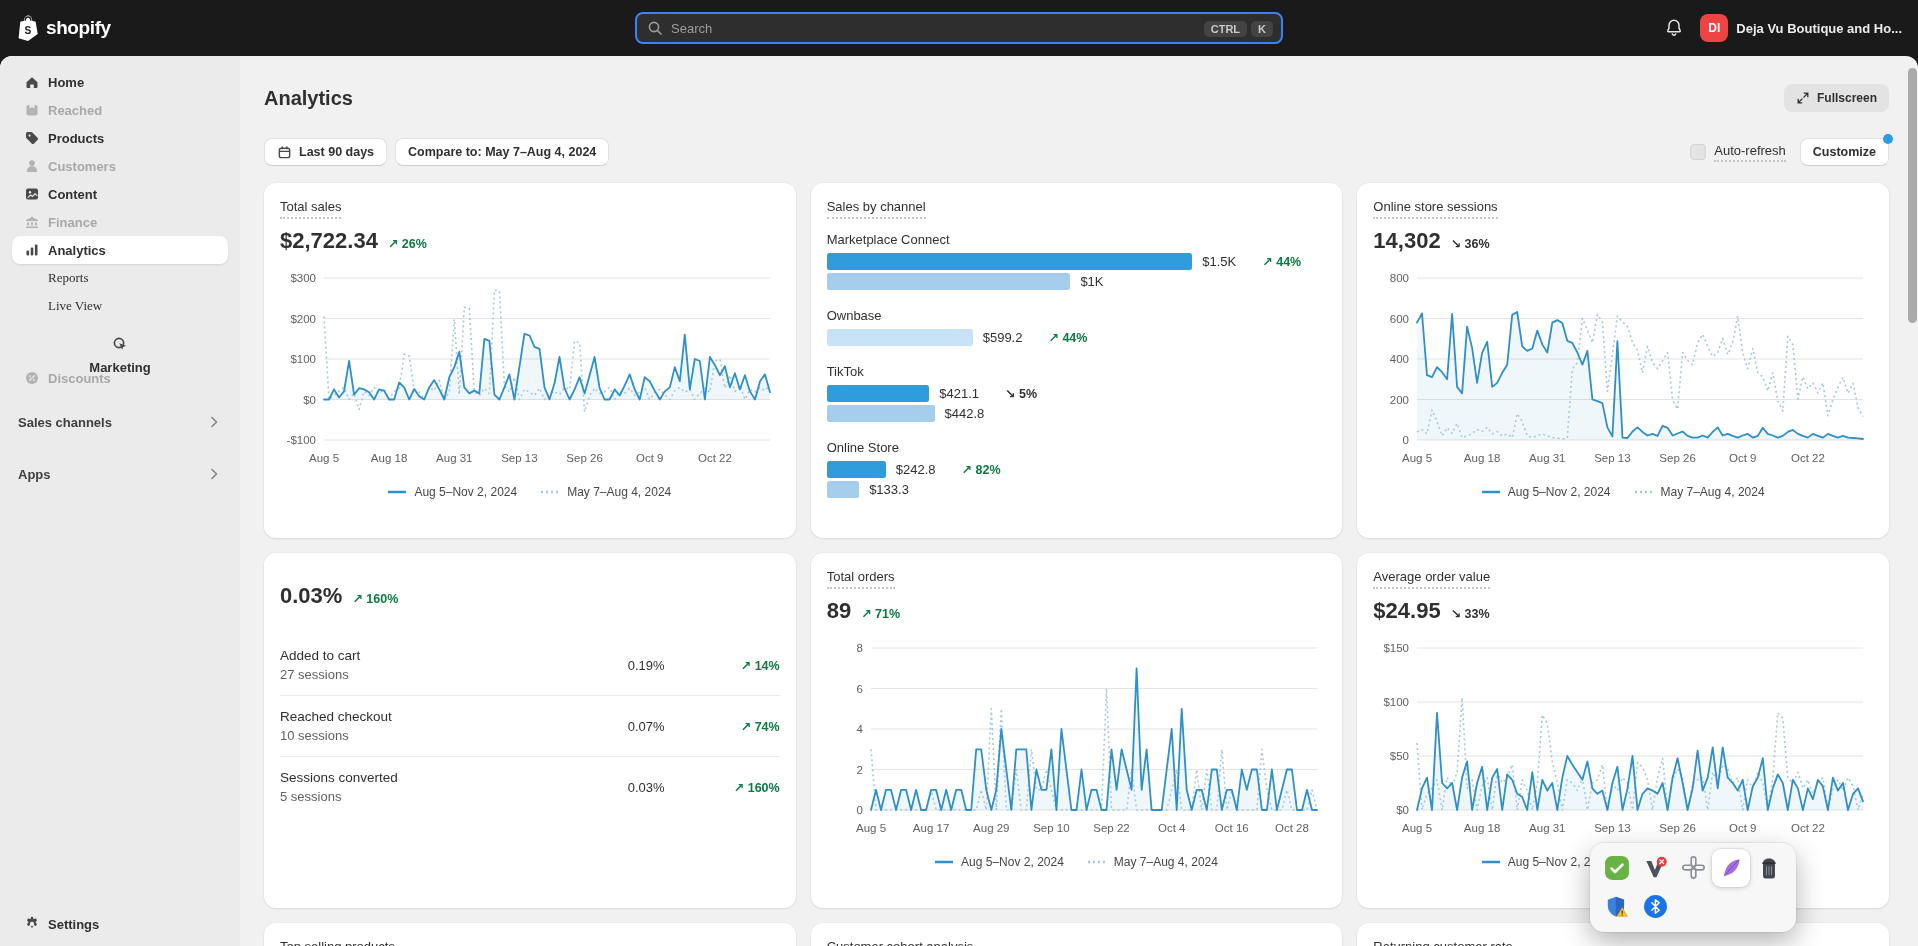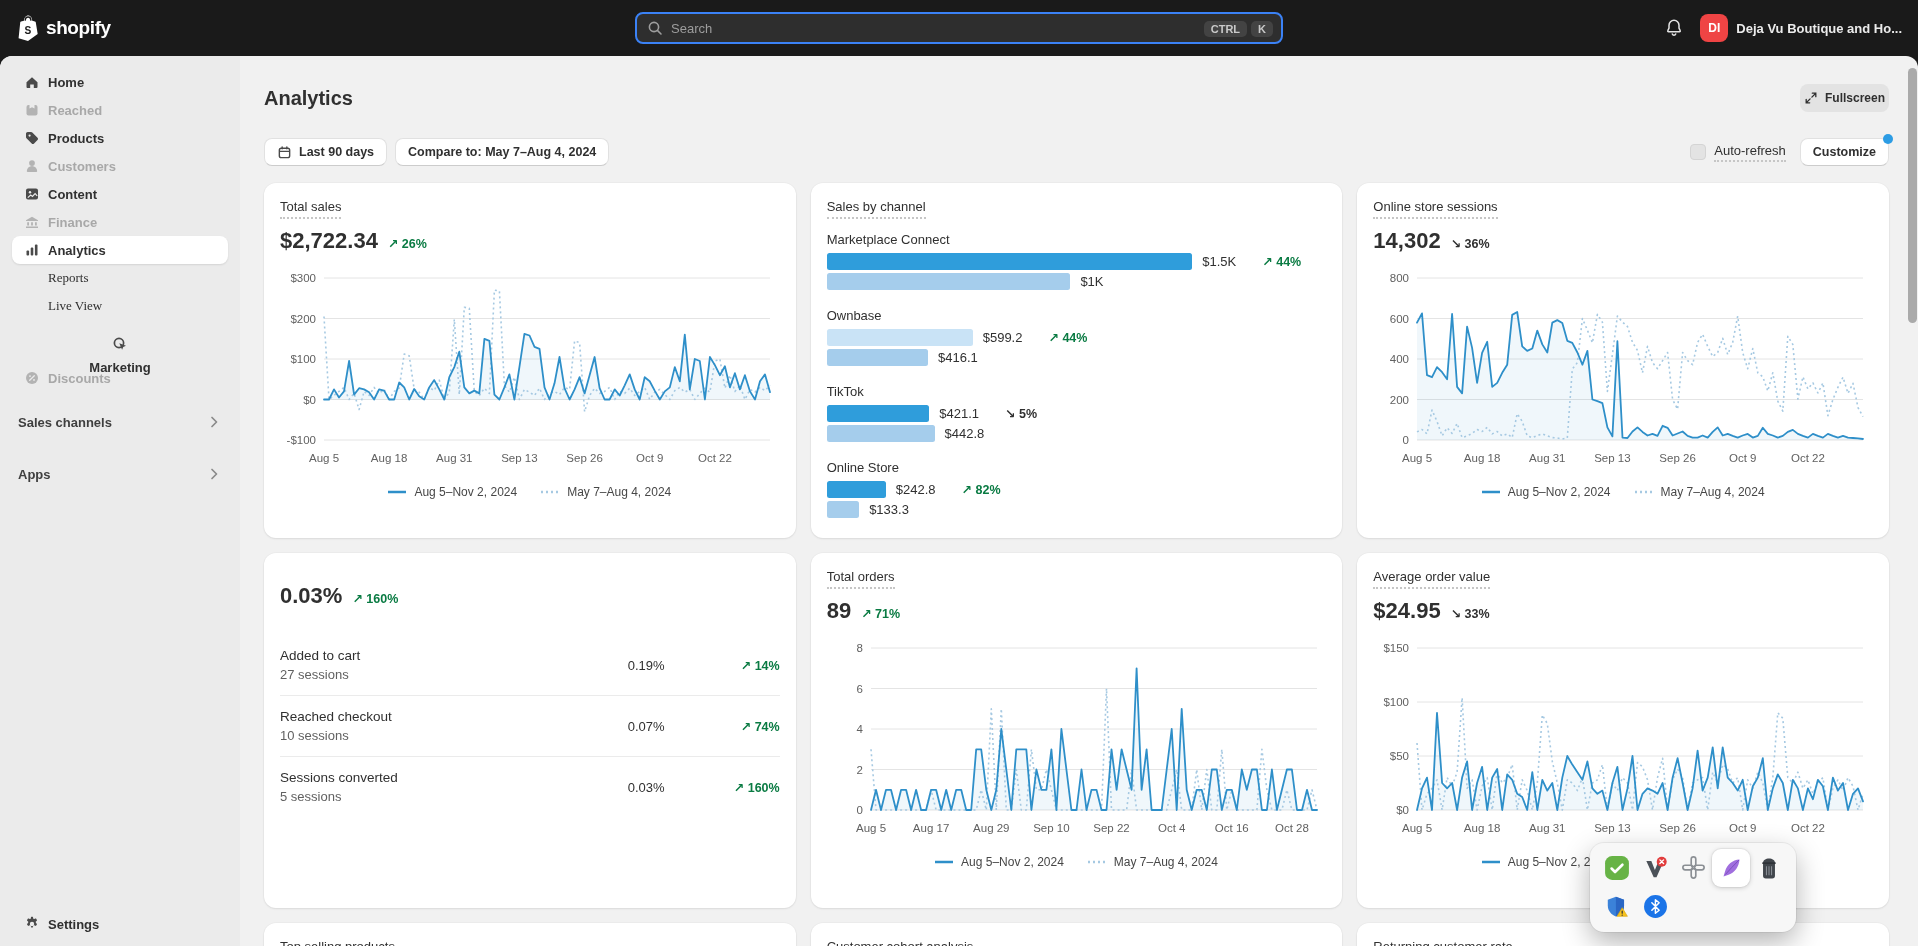--- a/index.html
+++ b/index.html
@@ -48,21 +48,21 @@
     cursor:pointer; margin-top:16px; }
   .section-header.second { margin-top:24px; }
   .section-header .chev { color:#8a8a8a; }
   .sidebar-footer { position:absolute; bottom:8px; left:12px; right:12px; }
 
   
   .content { flex:1; padding:28px 29px 0 24px; overflow:hidden; position:relative; }
   .page-header { display:flex; align-items:center; justify-content:space-between; }
   .page-header h1 { font-size:20px; font-weight:700; color:#303030; }
   .fullscreen-btn { display:flex; align-items:center; gap:7px; height:28px;
-    padding:0 4px; background:#e3e3e3; border:none; border-radius:8px; font-size:12px;
+    padding:0 12px; background:#e3e3e3; border:none; border-radius:8px; font-size:12px;
     font-weight:600; color:#303030; cursor:pointer;
     font-family:"Liberation Sans",sans-serif; }
   .filter-row { margin-top:26px; display:flex; align-items:center; }
   .btn-white { display:flex; align-items:center; gap:7px; height:28px; padding:0 12px;
     background:#fff; border:1px solid #e1e1e1; border-bottom-color:#ccc;
     border-radius:8px; font-size:12.5px; font-weight:600; color:#303030; cursor:pointer;
     font-family:"Liberation Sans",sans-serif; }
   .btn-white + .btn-white { margin-left:8px; }
   .filter-right { margin-left:auto; display:flex; align-items:center; gap:14px; }
   .autorefresh { display:flex; align-items:center; gap:8px; cursor:pointer; }
@@ -397,24 +397,20 @@
                 <span class="bar-val">$1K</span>
               </div>
             </div>
             <div class="channel">
               <div class="ch-label">Ownbase</div>
               <div class="bar-row">
                 <span class="bar" style="width: 29.2293%; background: rgb(201, 227, 246);"></span>
                 <span class="bar-val">$599.2</span>
                 <span class="delta up">↗ 44%</span>
               </div>
-              <div class="bar-row">
-                <span class="bar" style="width: 20.2976%; background: rgb(165, 205, 236);"></span>
-                <span class="bar-val">$416.1</span>
-              </div>
             </div>
             <div class="channel">
               <div class="ch-label">TikTok</div>
               <div class="bar-row">
                 <span class="bar" style="width: 20.5415%; background: rgb(47, 157, 219);"></span>
                 <span class="bar-val">$421.1</span>
                 <span class="delta down">↘ 5%</span>
               </div>
               <div class="bar-row">
                 <span class="bar" style="width: 21.6%; background: rgb(165, 205, 236);"></span>

